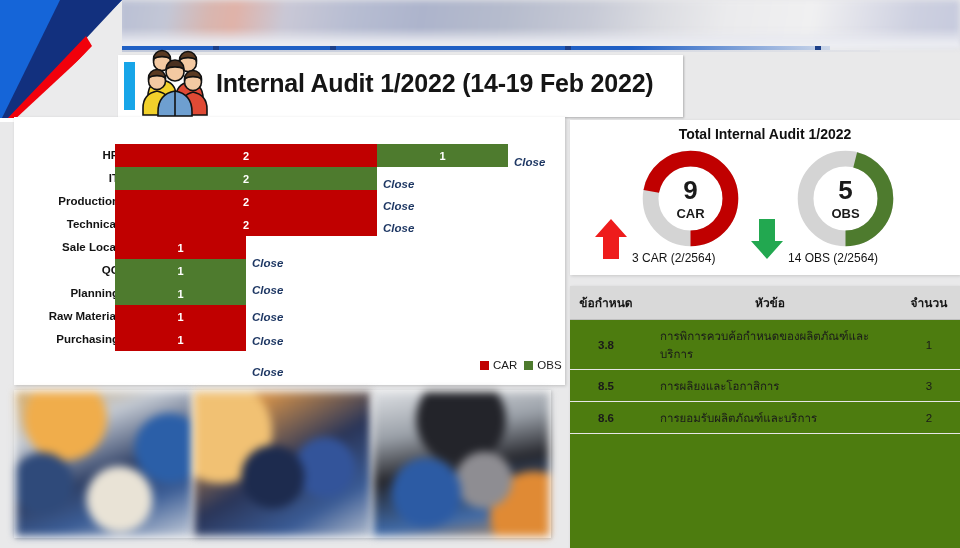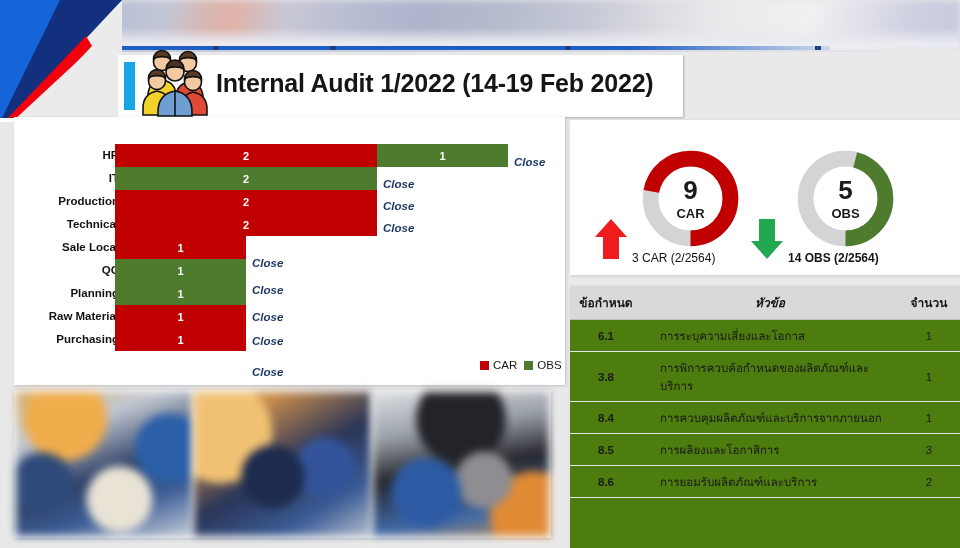--- a/index.html
+++ b/index.html
@@ -160,39 +160,39 @@
     display: flex; flex-direction: column;
     align-items: center; justify-content: center;
   }
   .donut-num { font-size: 26px; font-weight: bold; color: #1a1a1a; line-height: 1; }
   .donut-lbl { font-size: 13px; font-weight: bold; color: #1a1a1a; margin-top: 3px; }
   .sub-cap {
     position: absolute; top: 131px;
     font-size: 12px; color: #141414; white-space: nowrap;
   }
   .sub-cap.car { left: 62px; }
-  .sub-cap.obs { left: 218px; font-weight: bold; }
+  .sub-cap.obs { left: 218px; }
   .arrow { position: absolute; top: 98px; width: 34px; height: 42px; }
   .arrow.car { left: 24px; }
   .arrow.obs { left: 180px; }
 
   
   .table-panel {
     position: absolute; left: 570px; top: 286px; width: 390px; height: 270px;
     background: #4d7c0f;
     box-shadow: 1px 1px 3px rgba(0,0,0,.15);
   }
   table { width: 100%; border-collapse: collapse; table-layout: fixed; }
   thead th {
     background: #D9D9D9; color: #151515;
     font-size: 12px; font-weight: bold;
     padding: 7px 4px; border-bottom: 1px solid #bfbfbf;
   }
   thead th.c-code { width: 72px; text-align: center; }
-  thead th.c-title { text-align: center; font-style: italic; }
+  thead th.c-title { text-align: center; }
   thead th.c-qty { width: 62px; text-align: center; }
   tbody td {
     font-size: 11.5px; color: #1a1a1a;
     padding: 6.5px 4px; border-bottom: 1px solid #e6e6e6;
   }
   tbody td.c-code { text-align: center; font-weight: bold; }
   tbody td.c-title { text-align: left; padding-left: 18px; }
   tbody td.c-qty { text-align: center; }
 </style>
 </head>
@@ -346,20 +346,21 @@
       </div>
     <div class="photo">
         <div class="p2"></div>
       </div>
     <div class="photo">
         <div class="p3"></div>
       </div>
   </div>
 
   <div class="donut-panel">
+    <div class="donut-title">Total Internal Audit 1/2022</div>
 
     <div class="donut-wrap car">
       <svg viewBox="0 0 100 100" width="105" height="105">
         <circle cx="50" cy="50" r="38" fill="none" stroke="#D4D4D4" stroke-width="15"></circle>
         <circle id="arc-car" cx="50" cy="50" r="38" fill="none" stroke="#C00000" stroke-width="15" stroke-dasharray="171.90795000443347 66.85309166839079" transform="rotate(-90 50 50) scale(-1,1) translate(-100,0)"></circle>
       </svg>
       <div class="donut-center">
         <div class="donut-num">9</div>
         <div class="donut-lbl">CAR</div>
       </div>
@@ -395,32 +396,22 @@
     <table>
       <thead>
         <tr>
           <th class="c-code">ข้อกำหนด</th>
           <th class="c-title">หัวข้อ</th>
           <th class="c-qty">จำนวน</th>
         </tr>
       </thead>
       <tbody id="tbody">
           <tr>
-            <td class="c-code">6.1</td>
-            <td class="c-title">การระบุความเสี่ยงและโอกาส</td>
-            <td class="c-qty">1</td>
-          </tr>
-          <tr>
             <td class="c-code">3.8</td>
             <td class="c-title">การพิการควบค้อกำหนดของผลิตภัณฑ์และบริการ</td>
-            <td class="c-qty">1</td>
-          </tr>
-          <tr>
-            <td class="c-code">8.4</td>
-            <td class="c-title">การควบคุมผลิตภัณฑ์และบริการจากภายนอก</td>
             <td class="c-qty">1</td>
           </tr>
           <tr>
             <td class="c-code">8.5</td>
             <td class="c-title">การผลิยงและโอกาสิการ</td>
             <td class="c-qty">3</td>
           </tr>
           <tr>
             <td class="c-code">8.6</td>
             <td class="c-title">การยอมรับผลิตภัณฑ์และบริการ</td>

